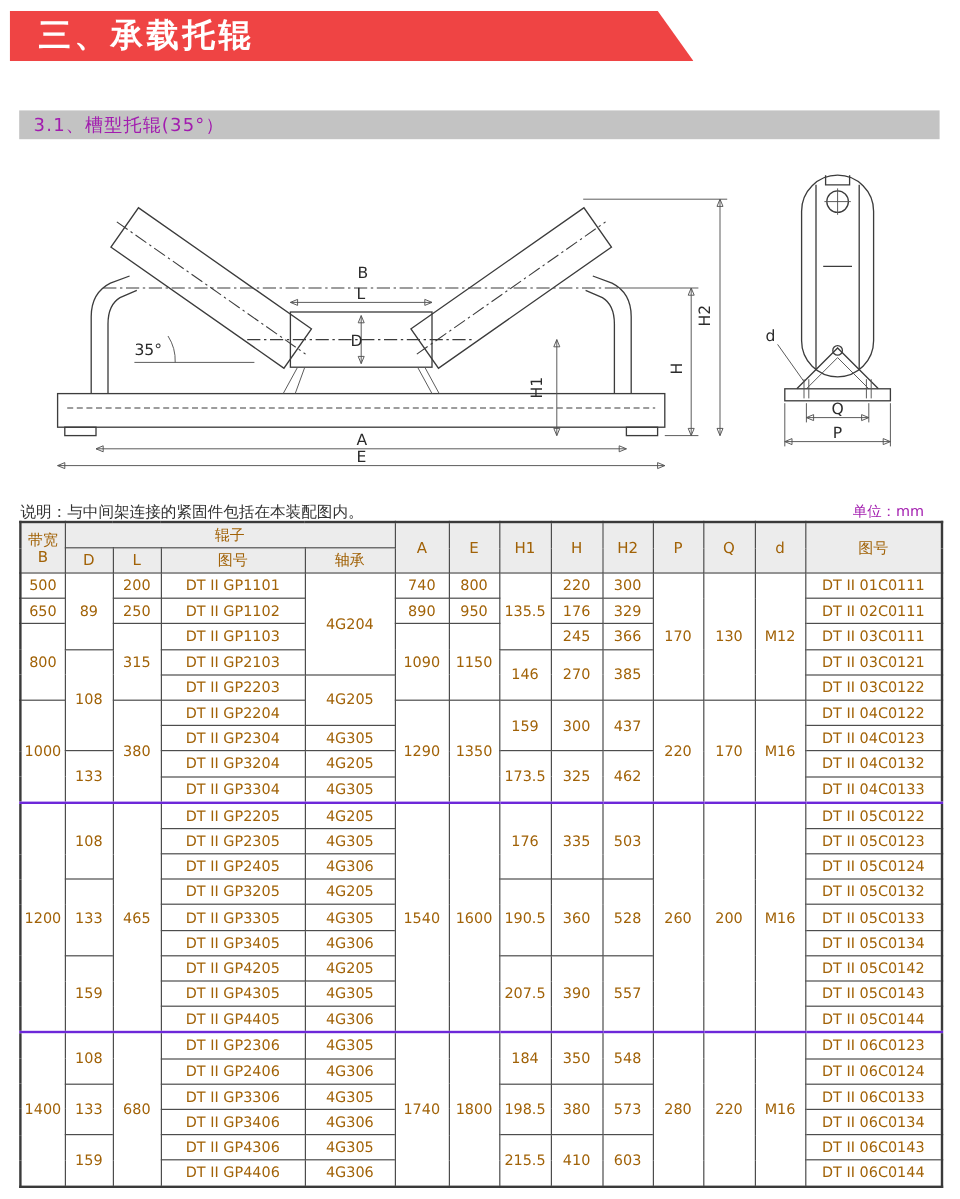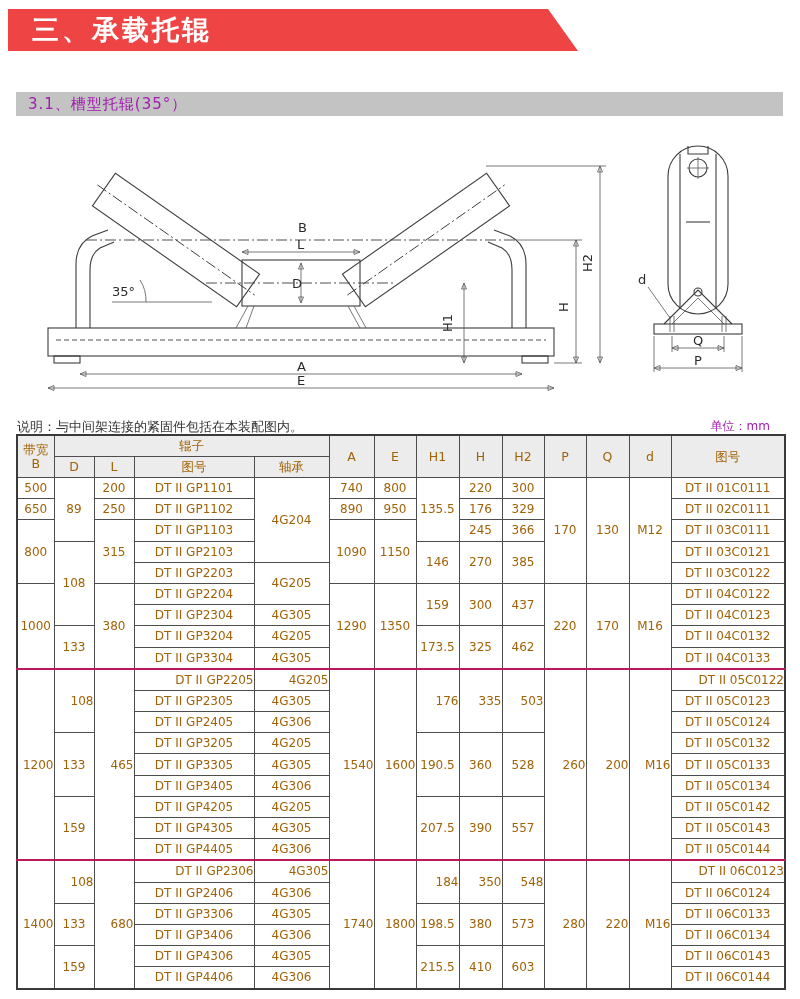--- a/index.html
+++ b/index.html
@@ -44,21 +44,21 @@
     font-size:12px;color:#a16207;
   }
   .spec-table th,.spec-table td{
     border:1px solid #4d4d4d;text-align:center;vertical-align:middle;
     padding:0;overflow:hidden;white-space:nowrap;
   }
   .spec-table th{
     background:#ececec;font-weight:normal;font-size:12.5px;height:20px;line-height:14px;
   }
   .spec-table td{height:20.2px;background:#ffffff;}
-  .spec-table tr.group-start td{border-top:2px solid #be185d;text-align:right;}
+  .spec-table tr.group-start td{border-top:2px solid #6d28d9;}
   .spec-table{border:2px solid #3a3a3a;}
 </style>
 </head>
 <body>
 
 <div class="banner">
   <h1>三、承载托辊</h1>
 </div>
 
 <div class="section-bar">

